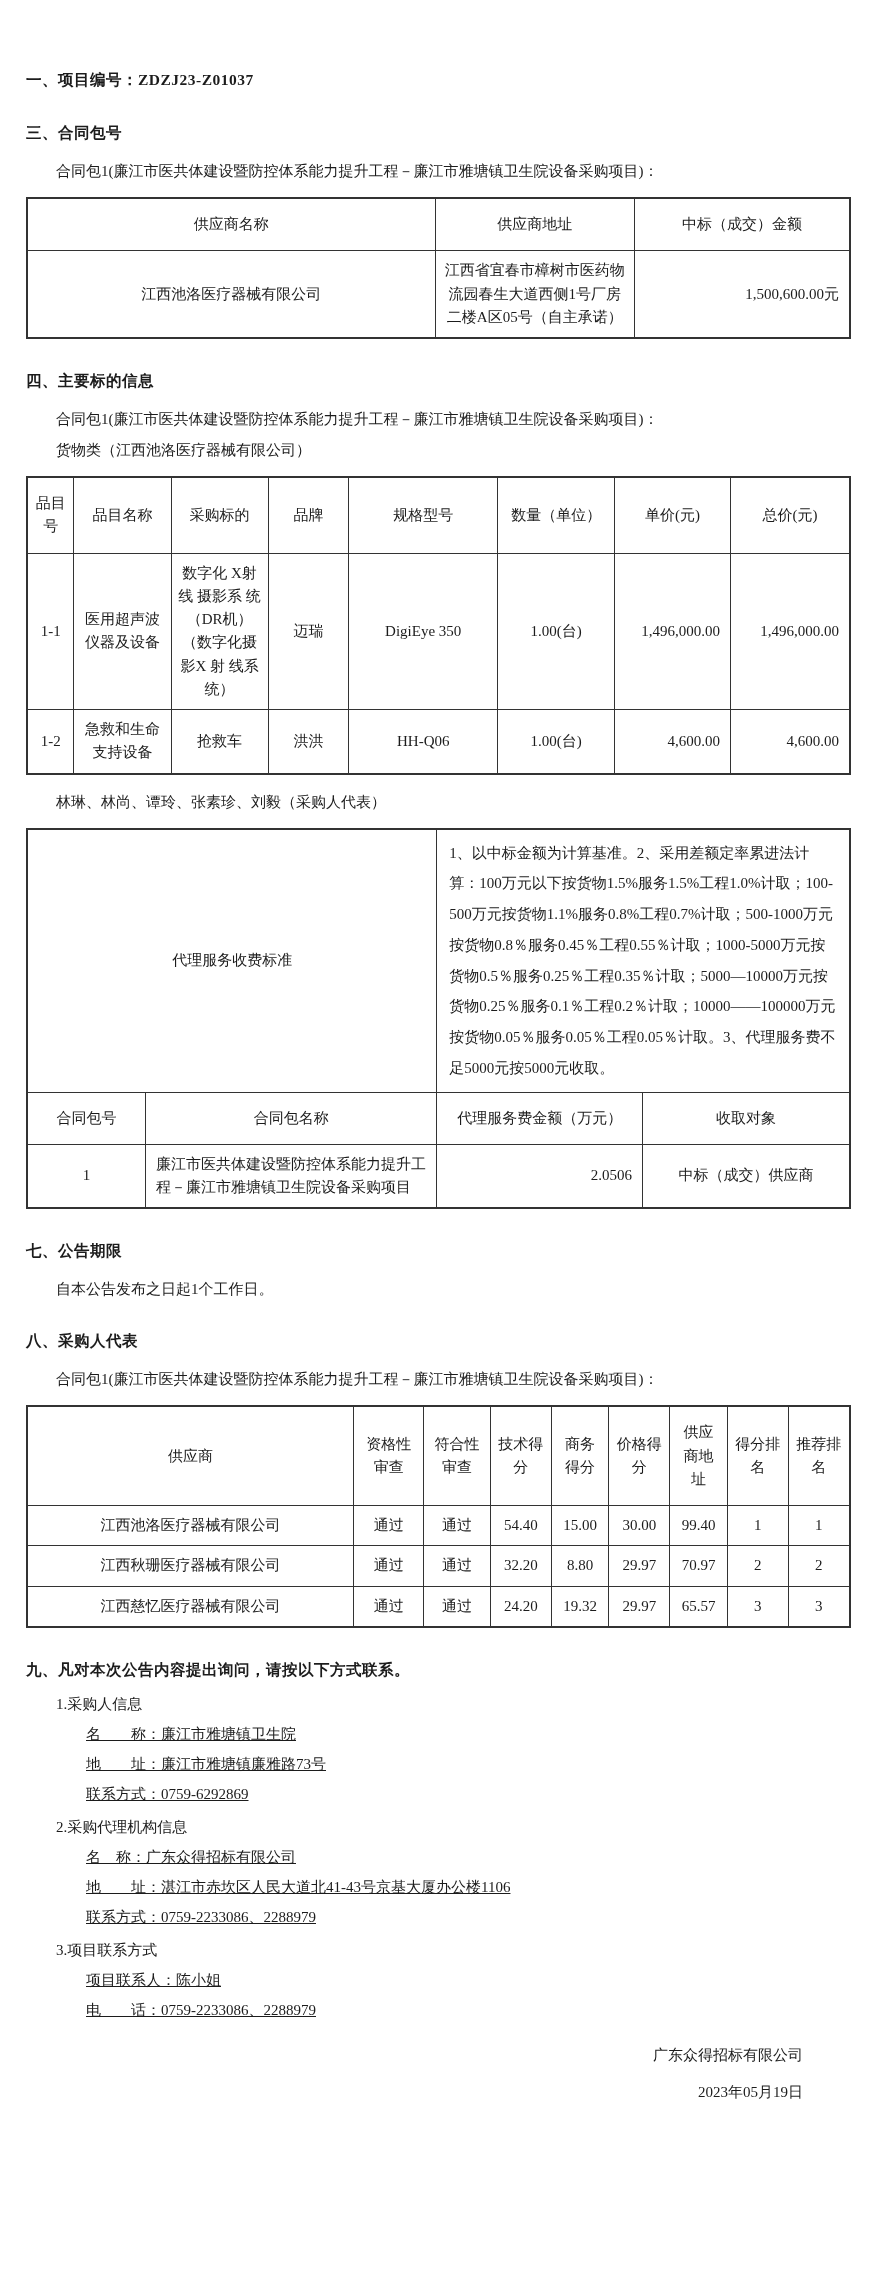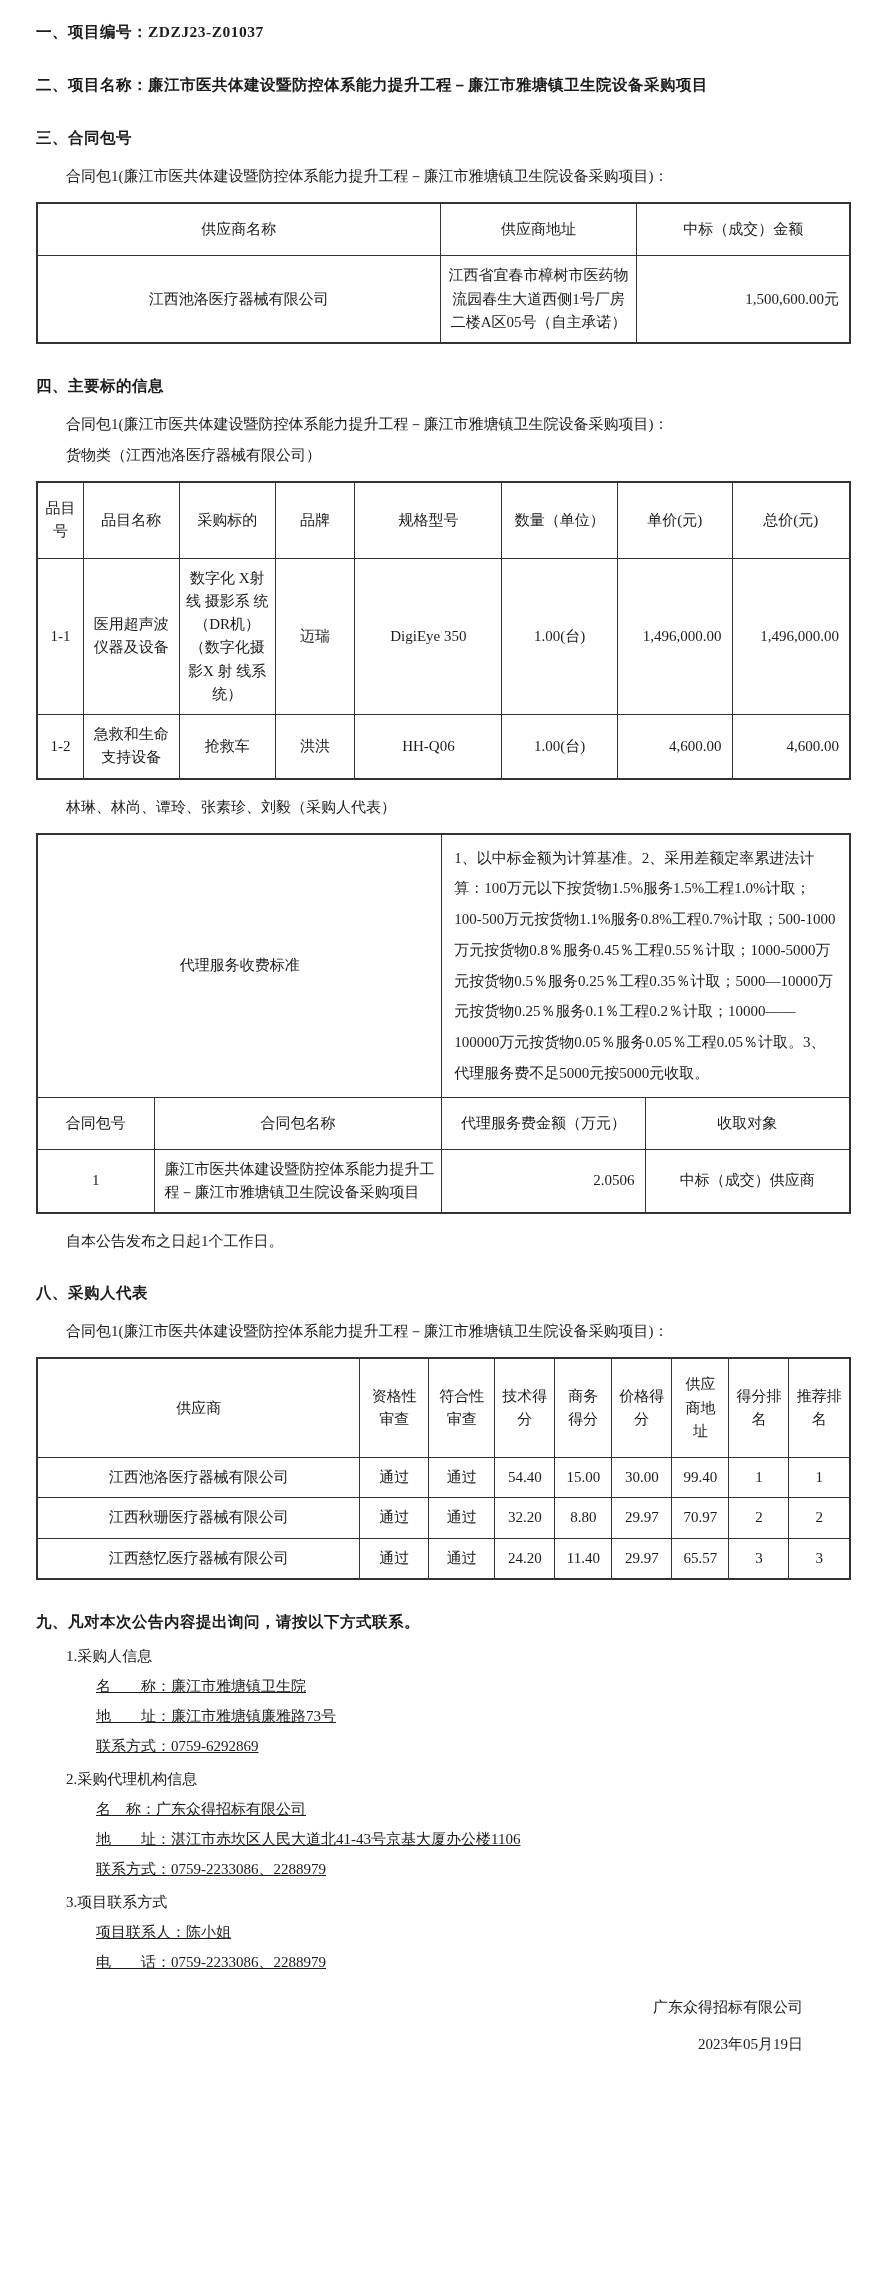--- a/index.html
+++ b/index.html
@@ -1,21 +1,21 @@
 <!DOCTYPE html>
 <html><head>
 <meta charset="utf-8">
 <style>
   html,body { margin:0; padding:0; background:#fff; }
   body {
     width:881px; min-height:2279px;
     font-family:"Liberation Serif","DejaVu Serif",serif;
     color:#1c1c1c; font-size:15px;
   }
-  .page { padding:16px 30px 20px 36px; }
+  .page { padding:16px 30px 20px 26px;margin-top:48px; }
 
   .h { font-weight:bold; font-size:15.5px; margin:32px 0 0 0; letter-spacing:.5px; }
   .h.first { margin-top:6px; }
   .para { margin:18px 0 0 30px; }
   .para.tight { margin-top:12px; }
 
   table { border-collapse:collapse; width:100%; table-layout:fixed; margin-top:16px;
           border:2px solid #333; }
   th,td { border:1px solid #333; padding:8px 6px; text-align:center;
           vertical-align:middle; font-weight:normal; line-height:1.55;
@@ -31,21 +31,20 @@
   .sig { text-align:right; padding-right:48px; margin-top:26px; }
   .sig.date { margin-top:18px; }
 </style>
 </head>
 <body>
 
 <div class="page">
 
   <div class="h first">一、项目编号：ZDZJ23-Z01037</div>
 
-  <div class="h">二、项目名称：廉江市医共体建设暨防控体系能力提升工程－廉江市雅塘镇卫生院设备采购项目</div>
 
   <div class="h">三、合同包号</div>
   <div class="para">合同包1(廉江市医共体建设暨防控体系能力提升工程－廉江市雅塘镇卫生院设备采购项目)：</div>
 
   <table>
     <colgroup>
         <col style="width:49.6%">
         <col style="width:24.2%">
         <col style="width:26.2%">
       </colgroup>
@@ -135,20 +134,21 @@
     </tr>
     <tr>
       <td>1</td>
       <td class="left">廉江市医共体建设暨防控体系能力提升工程－廉江市雅塘镇卫生院设备采购项目</td>
       <td class="right">2.0506</td>
       <td>中标（成交）供应商</td>
     </tr>
   </tbody>
     </table>
 
+  <div class="h">七、公告期限</div>
   <div class="para">自本公告发布之日起1个工作日。</div>
 
   <div class="h">八、采购人代表</div>
   <div class="para">合同包1(廉江市医共体建设暨防控体系能力提升工程－廉江市雅塘镇卫生院设备采购项目)：</div>
 
   <table>
     <colgroup>
       <col style="width:39.7%">
         <col style="width:8.5%">
         <col style="width:8.1%">
@@ -191,21 +191,21 @@
       <td>29.97</td>
       <td>70.97</td>
       <td>2</td>
       <td>2</td>
     </tr>
     <tr>
       <td>江西慈忆医疗器械有限公司</td>
       <td>通过</td>
       <td>通过</td>
       <td>24.20</td>
-      <td>11.40</td>
+      <td>19.32</td>
       <td>29.97</td>
       <td>65.57</td>
       <td>3</td>
       <td>3</td>
     </tr>
   </tbody>
     </table>
 
   <div class="h">九、凡对本次公告内容提出询问，请按以下方式联系。</div>
 

